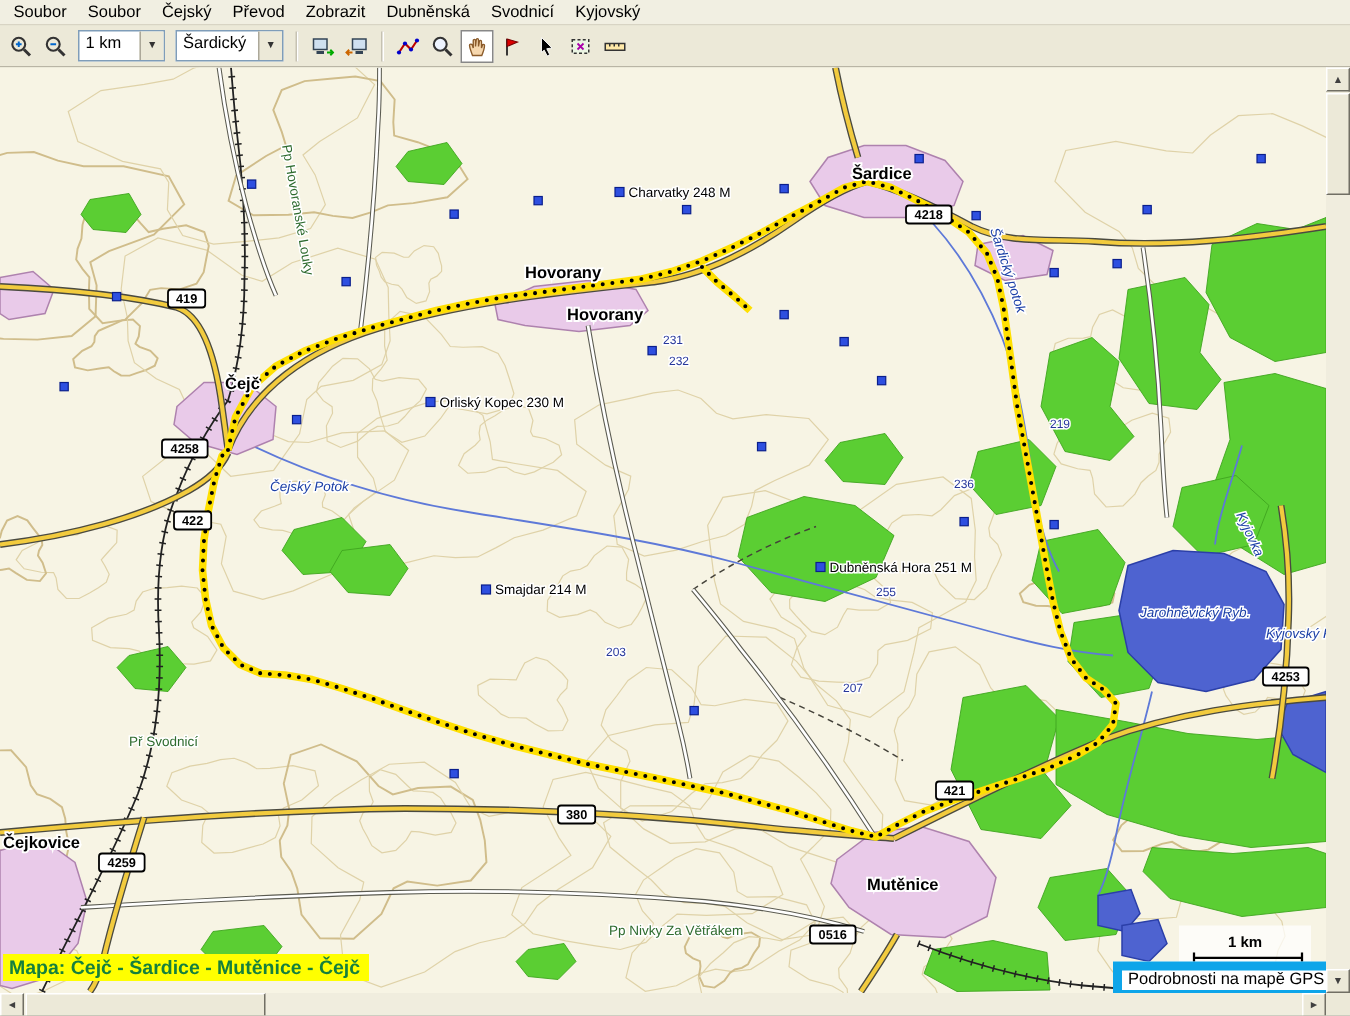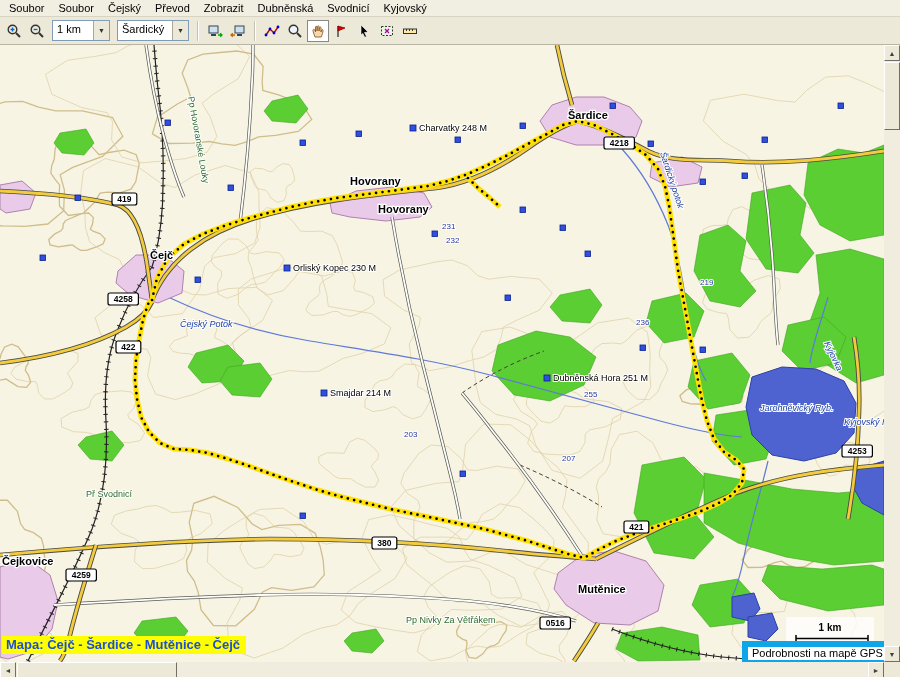--- a/index.html
+++ b/index.html
@@ -18,21 +18,21 @@
   .sep{width:1px;height:20px;background:#C6C2B2;margin:0 4px;border-right:1px solid #fff;}
   .combo{display:flex;align-items:stretch;height:19px;background:#fff;border:1px solid #7F9DB9;margin:0 3px;}
   .combo .val{padding:2px 4px 0 4px;font-size:11px;white-space:nowrap;}
   .combo .arrow{width:15px;background:#ECE9D8;border-left:1px solid #ACA899;display:flex;align-items:center;
                 justify-content:center;font-size:7px;color:#333;}
   
   .map-area{position:relative;width:900px;height:633px;background:#ECE9D8;}
   .viewport{position:absolute;left:0;top:0;width:884px;height:617px;overflow:hidden;background:#F7F4E4;
             border-right:1px solid #999;}
   svg.map{position:absolute;left:0;top:0;font-family:"Liberation Sans",sans-serif;}
-  .map-title{position:absolute;left:2px;top:591px;background:#FFFF00;color:#1d4ed8;font-weight:bold;
+  .map-title{position:absolute;left:2px;top:591px;background:#FFFF00;color:#15803d;font-weight:bold;
              font-size:13px;padding:1px 6px 2px 4px;white-space:nowrap;}
   .gps-note{position:absolute;left:742px;top:596px;background:#fff;border:6px solid #0ea5e9;
             font-size:11px;padding:0 4px 1px 4px;white-space:nowrap;}
   
   .vscroll{position:absolute;right:0;top:0;width:16px;height:617px;background:#F0EDDE;}
   .hscroll{position:absolute;left:0;top:617px;width:884px;height:16px;background:#F0EDDE;}
   .corner{position:absolute;right:0;top:617px;width:16px;height:16px;background:#ECE9D8;}
   .sbtn,.sthumb{position:absolute;background:#ECE9D8;border:1px solid;border-color:#FFFFFF #716F64 #716F64 #FFFFFF;
         display:flex;align-items:center;justify-content:center;font-size:7px;color:#404040;box-sizing:border-box;}
   

